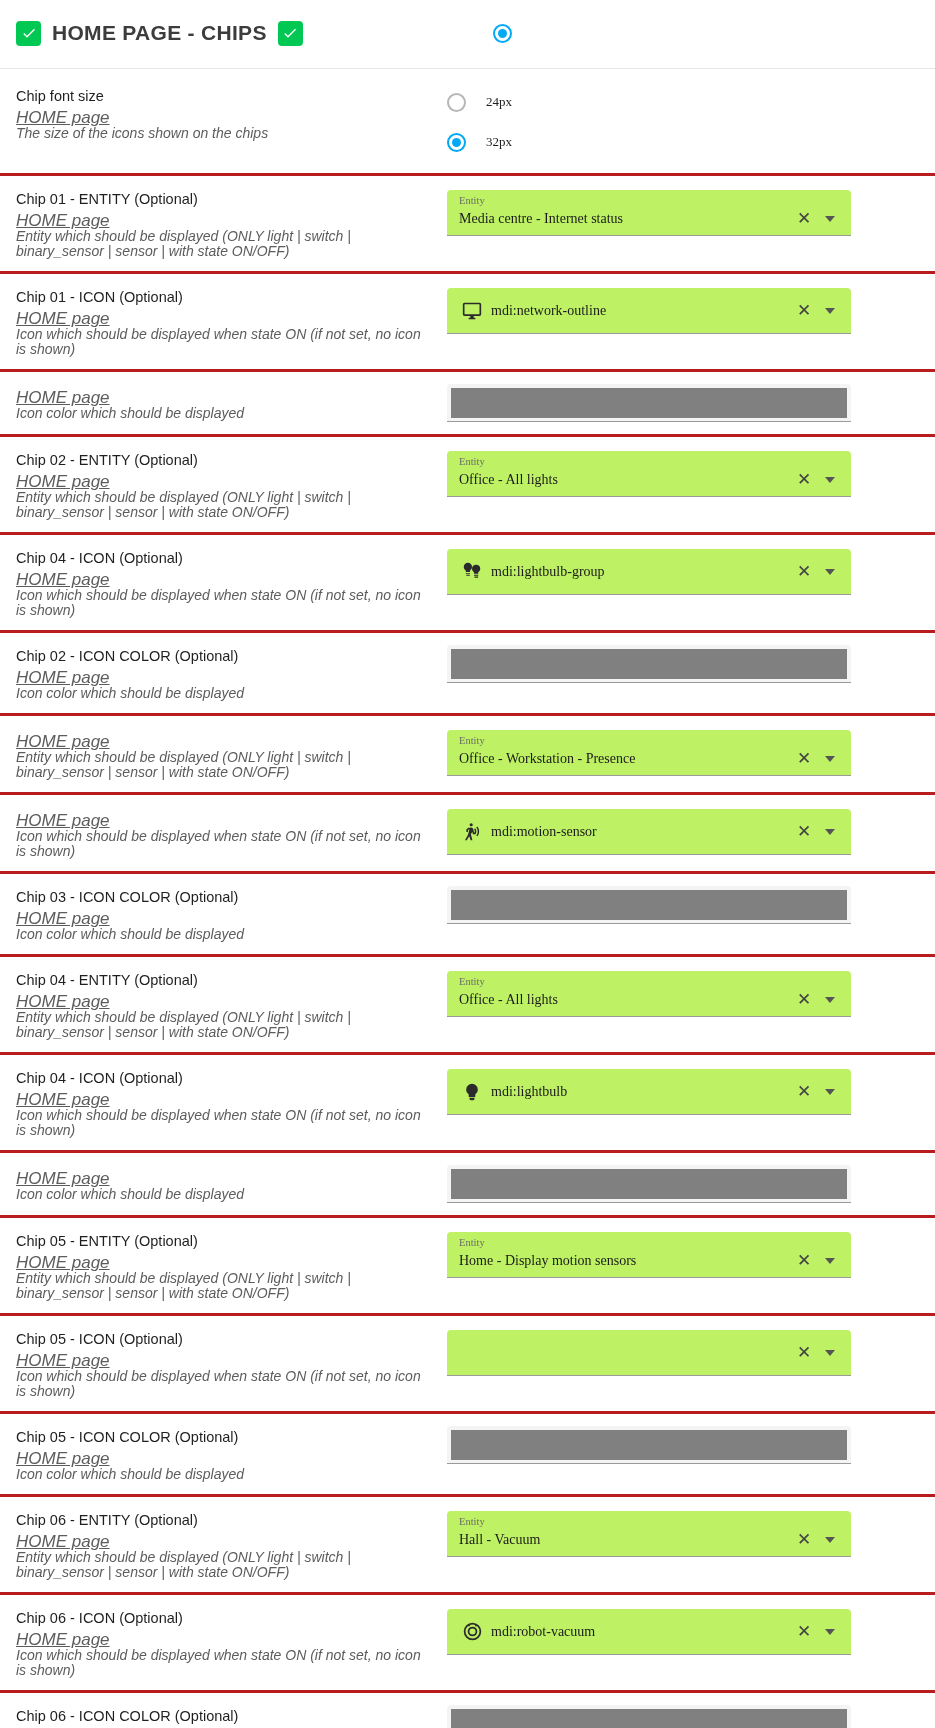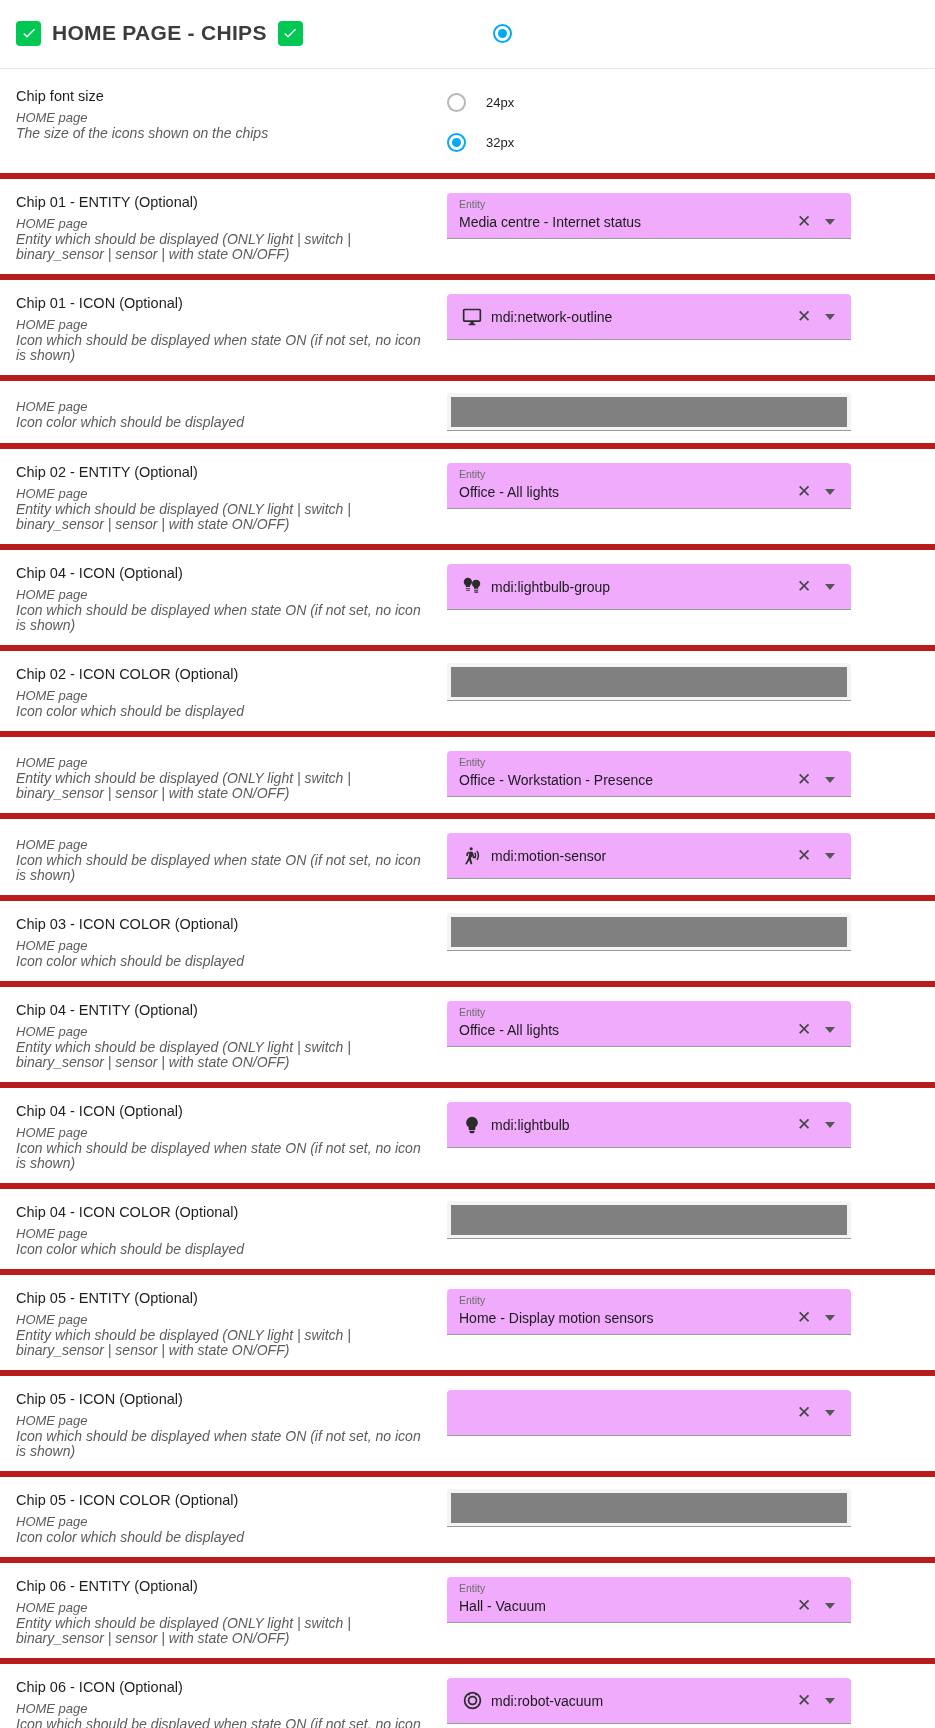--- a/index.html
+++ b/index.html
@@ -70,48 +70,50 @@
     width: 9px; height: 9px;
     margin: -4.5px 0 0 -4.5px;
     border-radius: 50%;
     background: #03a9f4;
   }
 
   
   .row {
     display: flex;
     align-items: flex-start;
-    border-bottom: 6px solid #b91c1c;
+    border-bottom: 3px solid #b91c1c;
     padding: 12px 16px 12px 16px;
     box-sizing: border-box;
     position: relative;
   }
   .row-left {
     width: 415px;
     flex: 0 0 415px;
     padding-top: 2px;
   }
   .row-right {
     flex: 1 1 auto;
     padding-left: 16px;
     display: flex;
     flex-direction: column;
     justify-content: center;
+    font-family: Liberation Serif, serif;
   }
   .label {
     font-size: 14.5px;
     color: #1f1f1f;
     line-height: 19px;
   }
   .sub {
-    font-size: 13px;
+    font-size: 17px;
     font-style: italic;
     color: #5c5c5c;
     line-height: 15px;
     margin-top: 4px;
+    text-decoration: underline;
   }
   .sub2 {
     font-size: 14px;
     font-style: italic;
     color: #5c5c5c;
     line-height: 15px;
     margin-top: 1px;
   }
 
   
@@ -123,21 +125,21 @@
   .radio-opt + .radio-opt { margin-top: 6px; }
   .radio-opt .opt-label {
     font-size: 13px;
     color: #1f1f1f;
     margin-left: 20px;
   }
 
   
   .field {
     position: relative;
-    background: #f0abfc;
+    background: #bef264;
     border-bottom: 1px solid #9a9a9a;
     border-radius: 4px 4px 0 0;
     height: 46px;
     box-sizing: border-box;
     display: flex;
     align-items: center;
     padding: 0 8px 0 12px;
     width: 404px;
   }
   .field.with-float { padding-top: 12px; }
@@ -481,21 +483,20 @@
                 <div class="icon-btn">
                   <span class="caret"></span>
                 </div>
               </div>
             </div>
           </div>
         </div>
       </div>
       <div class="row">
         <div class="row-left">
-          <div class="label">Chip 04 - ICON COLOR (Optional)</div>
           <div class="sub">HOME page</div>
           <div class="sub2">Icon color which should be displayed</div>
         </div>
         <div class="row-right">
           <div class="color-field">
             <div class="color-swatch" style="background: rgb(128, 128, 128);"></div>
           </div>
         </div>
       </div>
       <div class="row">

